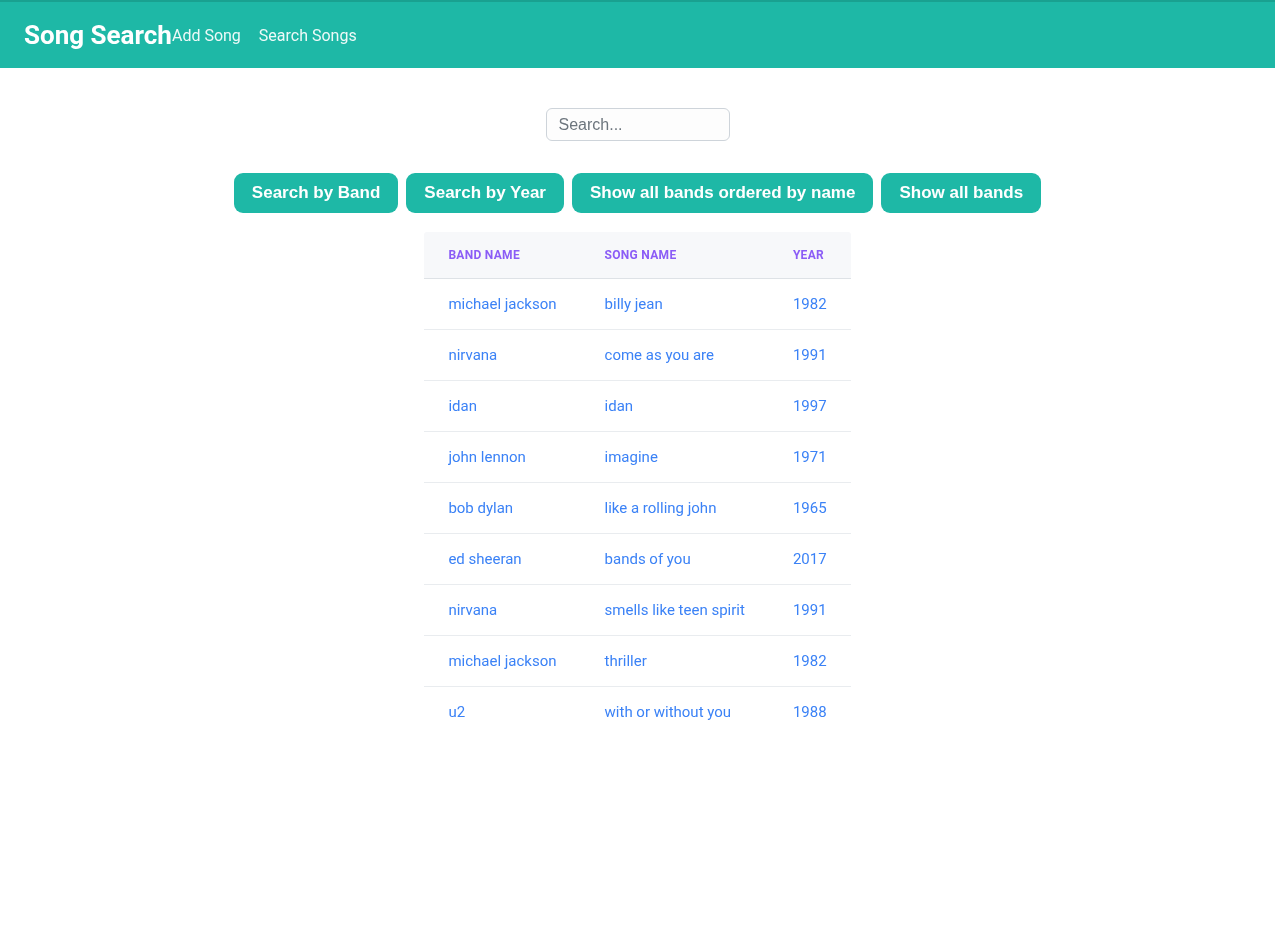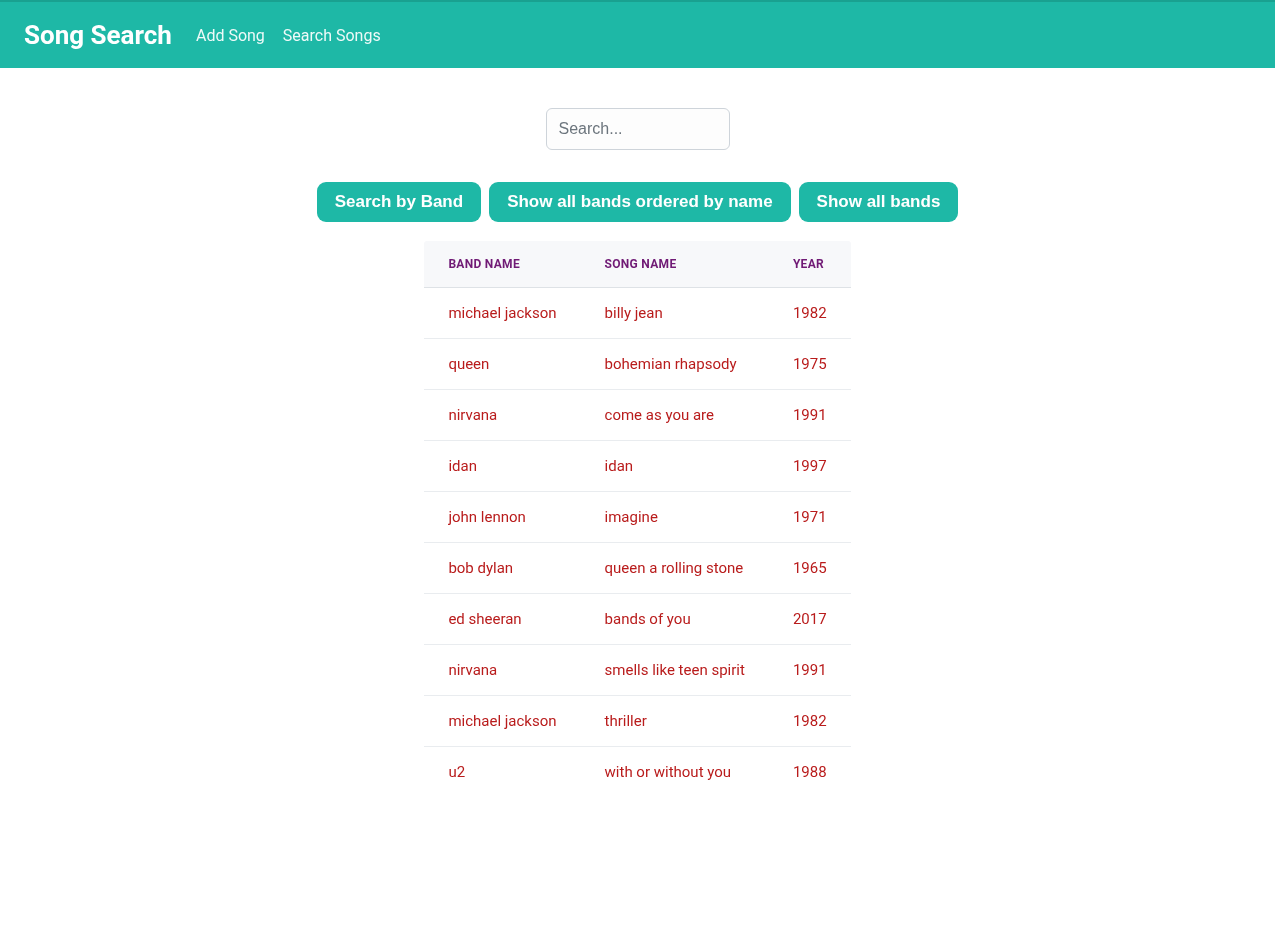--- a/index.html
+++ b/index.html
@@ -7,21 +7,20 @@
       font-family: -apple-system, BlinkMacSystemFont, "Segoe UI", Roboto, "Helvetica Neue", Arial, sans-serif;
       background: #fff;
       color: #333;
     }
     .navbar {
       background: #1eb8a6;
       border-top: 2px solid #19a190;
       padding: 18px 24px;
       display: flex;
       align-items: center;
-      gap: 24px;
     }
     .navbar-brand {
       color: #fff;
       font-size: 26px;
       font-weight: 700;
     }
     .navbar-links {
       display: flex;
       gap: 18px;
       align-items: flex-start;
@@ -37,21 +36,21 @@
       margin: 0 auto;
       padding: 0 20px;
     }
     .search-wrap {
       display: flex;
       justify-content: center;
       margin-top: 40px;
     }
     .search-input {
       width: 184px;
-      height: 42px;
+      height: 33px;
       border: 1px solid #ced4da;
       border-radius: 6px;
       padding: 8px 12px;
       font-size: 16px;
       background: #fdfdfd;
       color: #495057;
     }
     .search-input::placeholder { color: #6c757d; }
     .btn-row {
       display: flex;
@@ -78,33 +77,33 @@
     .table {
       border-collapse: collapse;
       border: 1px solid #dee2e6;
       border-radius: 4px;
       overflow: hidden;
       background: #fff;
       min-width: 400px;
     }
     .table thead th {
       background: #f7f8fa;
-      color: #701a75;
+      color: #8b5cf6;
       font-size: 12px;
       font-weight: 700;
       letter-spacing: 0.3px;
       text-align: left;
       padding: 16px 24px;
       border-bottom: 1px solid #dee2e6;
       text-transform: uppercase;
     }
     .table tbody td {
       padding: 16px 24px;
       border-bottom: 1px solid #e9ecef;
-      color: #b91c1c;
+      color: #3b82f6;
       font-size: 15px;
       text-align: left;
     }
     .table tbody tr:last-child td { border-bottom: none; }
   </style>
 </head>
 <body>
 
 <div class="navbar">
   <div class="navbar-brand">Song Search</div>
@@ -115,62 +114,58 @@
 </div>
 
 <div class="container">
 
   <div class="search-wrap">
     <input type="text" class="search-input" placeholder="Search..." style="">
   </div>
 
   <div class="btn-row">
     <button class="btn">Search by Band</button>
+    <button class="btn">Search by Year</button>
     <button class="btn">Show all bands ordered by name</button>
     <button class="btn">Show all bands</button>
   </div>
 
   <div class="table-wrap">
     <table class="table">
       <thead>
         <tr>
           <th>BAND NAME</th>
           <th>SONG NAME</th>
           <th>YEAR</th>
         </tr>
       </thead>
       <tbody id="table-body">
       <tr>
             <td>michael jackson</td>
             <td>billy jean</td>
             <td>1982</td>
           </tr>
           <tr>
-            <td>queen</td>
-            <td>bohemian rhapsody</td>
-            <td>1975</td>
-          </tr>
-          <tr>
             <td>nirvana</td>
             <td>come as you are</td>
             <td>1991</td>
           </tr>
           <tr>
             <td>idan</td>
             <td>idan</td>
             <td>1997</td>
           </tr>
           <tr>
             <td>john lennon</td>
             <td>imagine</td>
             <td>1971</td>
           </tr>
           <tr>
             <td>bob dylan</td>
-            <td>queen a rolling stone</td>
+            <td>like a rolling john</td>
             <td>1965</td>
           </tr>
           <tr>
             <td>ed sheeran</td>
             <td>bands of you</td>
             <td>2017</td>
           </tr>
           <tr>
             <td>nirvana</td>
             <td>smells like teen spirit</td>

